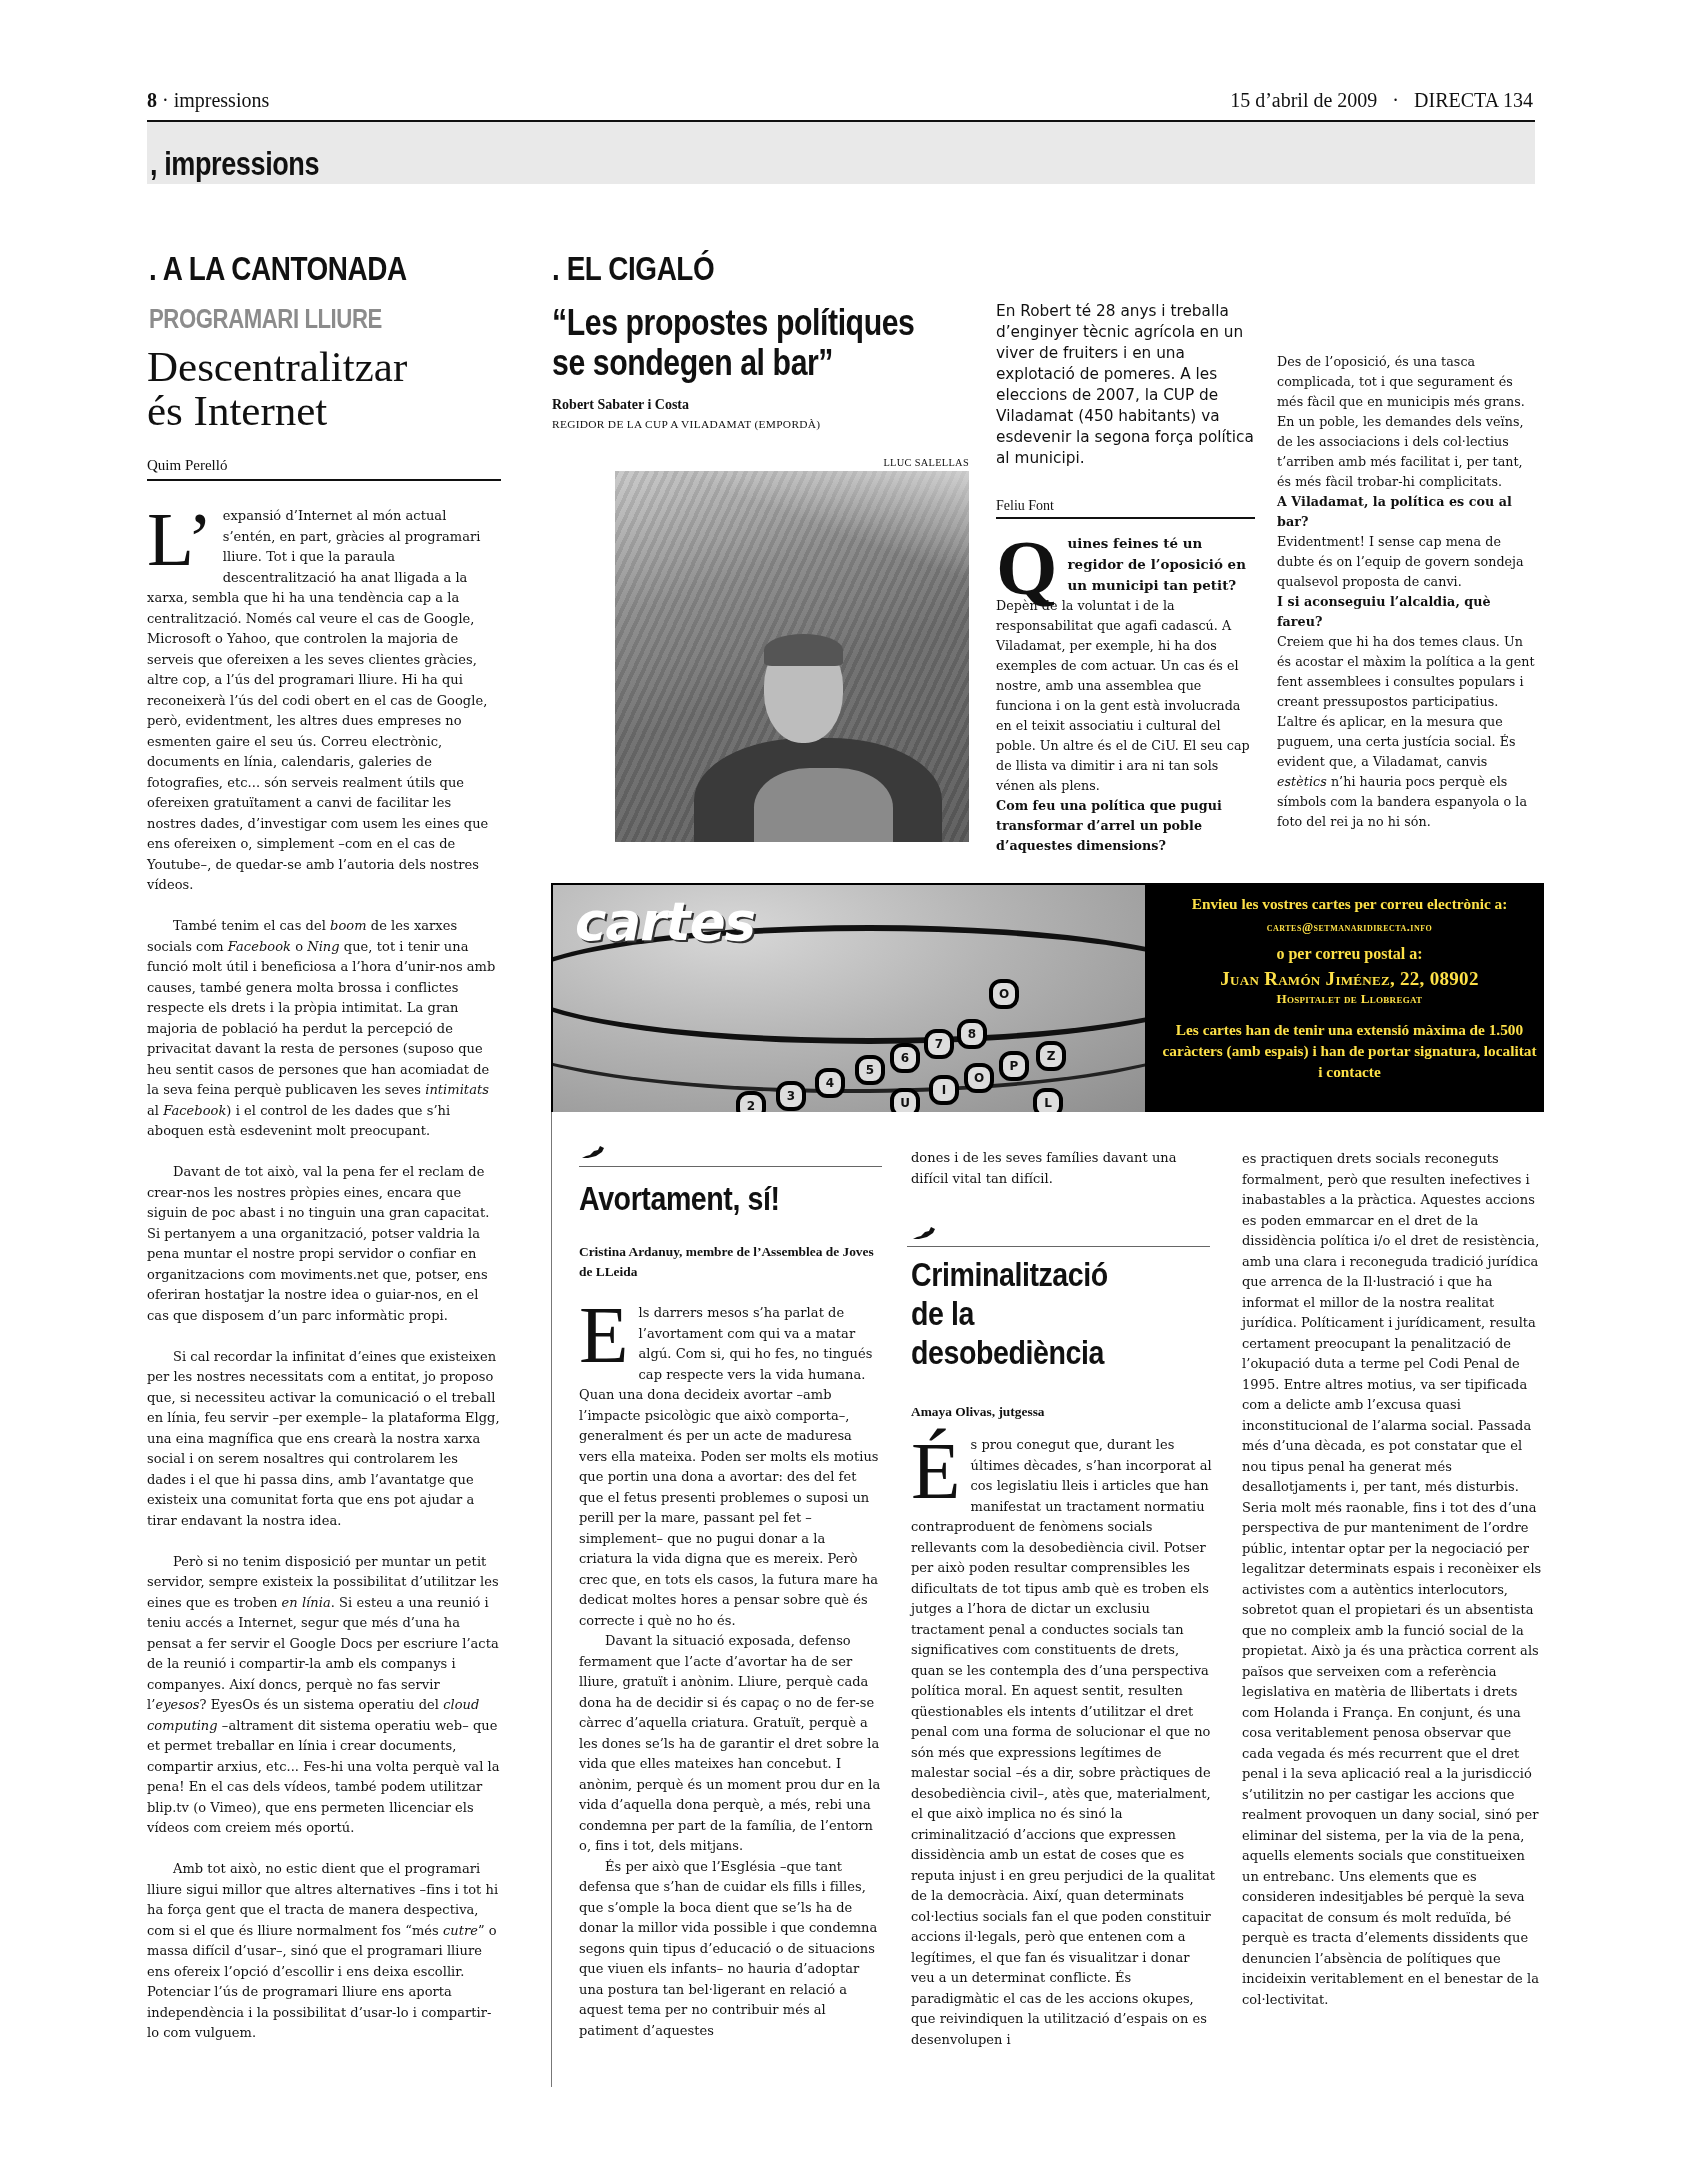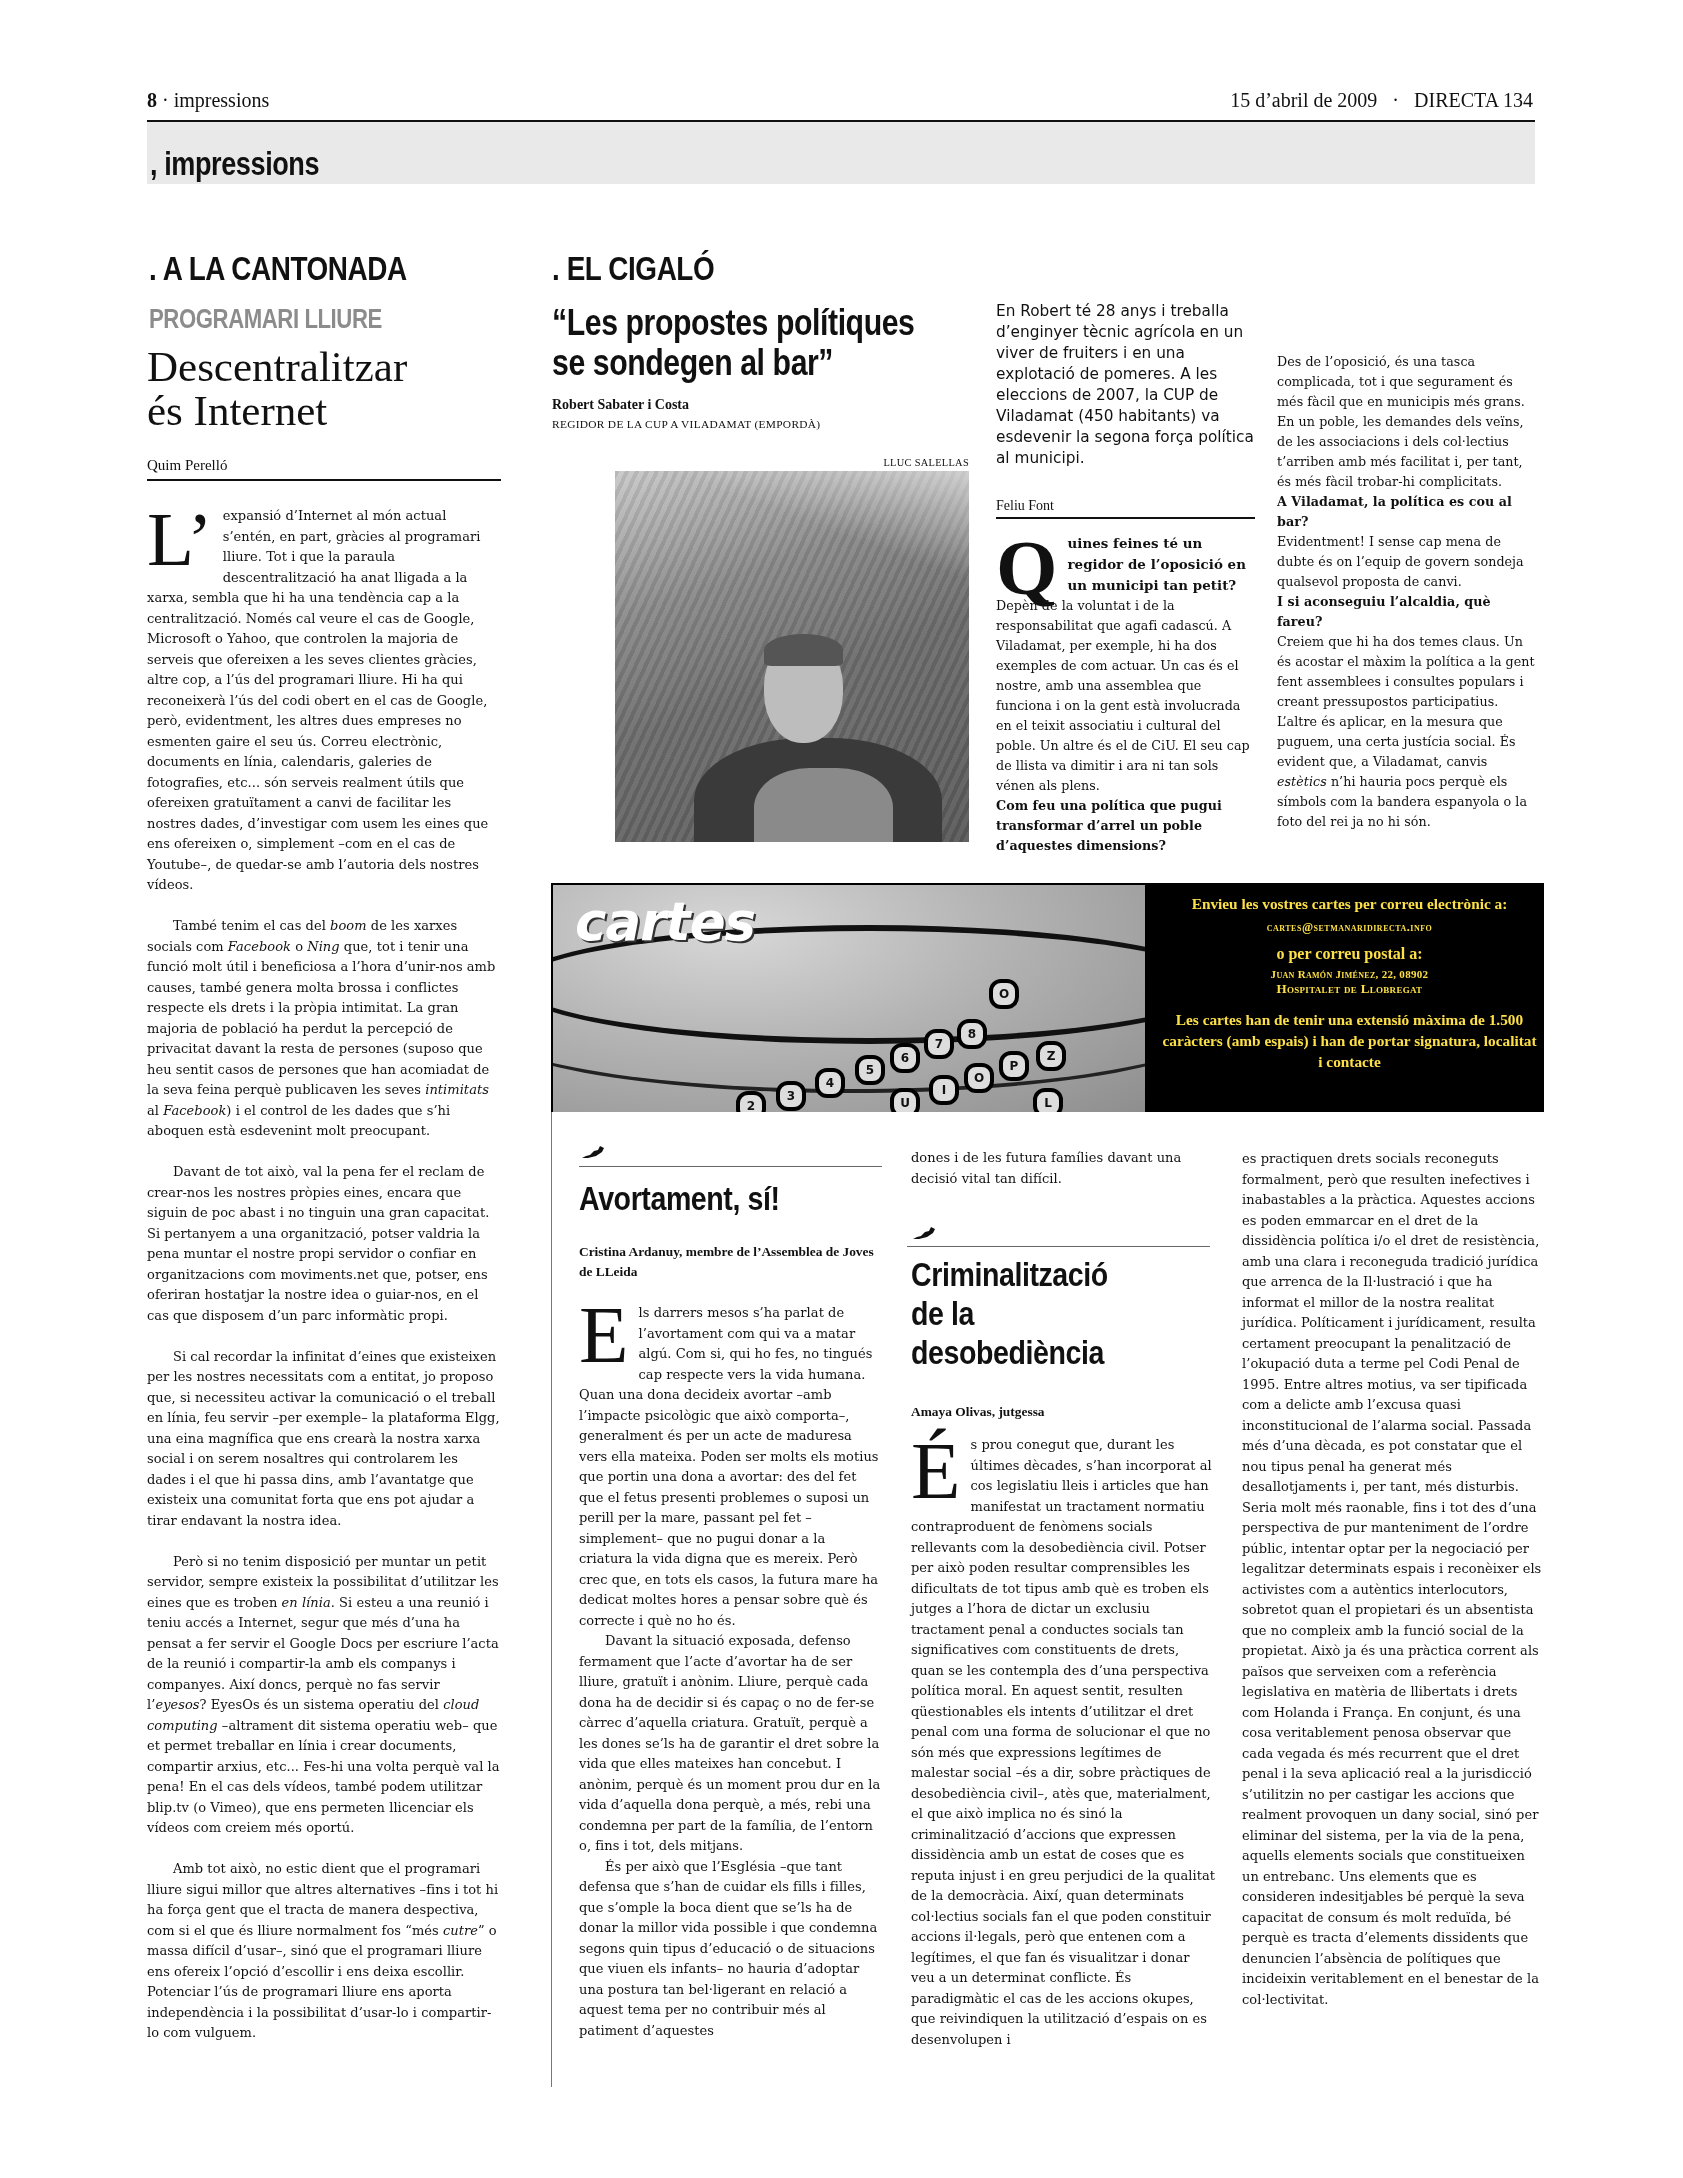--- a/index.html
+++ b/index.html
@@ -59,21 +59,21 @@
   .cartes-art { position:absolute; left: 2px; top: 2px; width: 592px; height: 227px; overflow:hidden;
       background: radial-gradient(ellipse at 30% 20%, #d8d8d8 0%, #b4b4b4 45%, #8e8e8e 100%); }
   .cartes-art .band1 { position:absolute; left:-40px; top:40px; width:713px; height:119px; border-radius: 50%; border: 6px solid #111; border-left-color: transparent; border-bottom-color:#111; }
   .cartes-art .band2 { position:absolute; left:-79px; top:69px; width:752px; height:139px; border-radius: 50%; border: 4px solid #222; border-top-color: transparent; }
   .cartes-art .key { position:absolute; width:30px; height:30px; border:4px solid #000; border-radius:40%; background:#ddd; font-family:"DejaVu Sans", sans-serif; font-size:12px; font-weight:bold; text-align:center; line-height:22px; }
   .cartes-title { position:absolute; left: 22px; top: 6px; font-family: "DejaVu Sans", sans-serif; font-weight: bold; font-style: italic; font-size: 53px; color: #fff; letter-spacing: -1px; text-shadow: 2px 2px 0 #333; }
   .cartes-info { position:absolute; left: 604px; top: 0; width: 389px; height: 229px; color: #fde047; text-align: center; font-family: "Liberation Serif", serif; font-weight: bold; }
   .cartes-info .l1 { font-size: 15.3px; margin-top: 12px; }
   .cartes-info .l2 { font-size: 12px; margin-top: 7px; letter-spacing: 0.5px; font-variant: small-caps; }
   .cartes-info .l3 { font-size: 16px; margin-top: 10px; }
-  .cartes-info .l4 { font-size: 11px; margin-top: 5px; font-variant: small-caps; letter-spacing: 0.3px; }
+  .cartes-info .l4 { font-size: 19px; margin-top: 5px; font-variant: small-caps; letter-spacing: 0.3px; }
   .cartes-info .l5 { font-size: 13px; margin-top: 1px; font-variant: small-caps; letter-spacing: 0.3px; }
   .cartes-info .l6 { font-size: 15.3px; margin-top: 12px; line-height: 21px; padding: 0 6px; }
 
   .vline { width: 1px; background: #777; }
 
   .bird-icon { width: 26px; height: 16px; }
 </style>
 </head>
 <body>
 
@@ -202,15 +202,15 @@
 </div>
 <div class="abs byline" style="left:911px; top:1404px; font-size:13.4px;">Amaya Olivas, jutgessa</div>
 
 <div class="abs body" style="left:911px; top:1435px; width:305px;">
   <p><span class="dropcap" style="font-size:81px; line-height:61px; margin-top:6px;">É</span><span id="crim-part1">s prou conegut que, durant les últimes dècades, s’han incorporat al cos legislatiu lleis i articles que han manifestat un tractament normatiu contraproduent de fenòmens socials rellevants com la desobediència civil. Potser per això poden resultar comprensibles les dificultats de tot tipus amb què es troben els jutges a l’hora de dictar un exclusiu tractament penal a conductes socials tan significatives com constituents de drets, quan se les contempla des d’una perspectiva política moral. En aquest sentit, resulten qüestionables els intents d’utilitzar el dret penal com una forma de solucionar el que no són més que expressions legítimes de malestar social –és a dir, sobre pràctiques de desobediència civil–, atès que, materialment, el que això implica no és sinó la criminalització d’accions que expressen dissidència amb un estat de coses que es reputa injust i en greu perjudici de la qualitat de la democràcia. Així, quan determinats col·lectius socials fan el que poden constituir accions il·legals, però que entenen com a legítimes, el que fan és visualitzar i donar veu a un determinat conflicte. És paradigmàtic el cas de les accions okupes, que reivindiquen la utilització d’espais on es desenvolupen i</span></p>
 </div>
 <div class="abs body" style="left:1242px; top:1149px; width:303px;">
   <p><span id="crim-part2">es practiquen drets socials reconeguts formalment, però que resulten inefectives i inabastables a la pràctica. Aquestes accions es poden emmarcar en el dret de la dissidència política i/o el dret de resistència, amb una clara i reconeguda tradició jurídica que arrenca de la Il·lustració i que ha informat el millor de la nostra realitat jurídica. Políticament i jurídicament, resulta certament preocupant la penalització de l’okupació duta a terme pel Codi Penal de 1995. Entre altres motius, va ser tipificada com a delicte amb l’excusa quasi inconstitucional de l’alarma social. Passada més d’una dècada, es pot constatar que el nou tipus penal ha generat més desallotjaments i, per tant, més disturbis. Seria molt més raonable, fins i tot des d’una perspectiva de pur manteniment de l’ordre públic, intentar optar per la negociació per legalitzar determinats espais i reconèixer els activistes com a autèntics interlocutors, sobretot quan el propietari és un absentista que no compleix amb la funció social de la propietat. Això ja és una pràctica corrent als països que serveixen com a referència legislativa en matèria de llibertats i drets com Holanda i França. En conjunt, és una cosa veritablement penosa observar que cada vegada és més recurrent que el dret penal i la seva aplicació real a la jurisdicció s’utilitzin no per castigar les accions que realment provoquen un dany social, sinó per eliminar del sistema, per la via de la pena, aquells elements socials que constitueixen un entrebanc. Uns elements que es consideren indesitjables bé perquè la seva capacitat de consum és molt reduïda, bé perquè es tracta d’elements dissidents que denuncien l’absència de polítiques que incideixin veritablement en el benestar de la col·lectivitat.</span></p>
 </div>
 <div class="abs body" style="left:911px; top:1148px; width:303px;">
-  <p><span id="av-tail">dones i de les futura famílies davant una decisió vital tan difícil.</span></p>
+  <p><span id="av-tail">dones i de les seves famílies davant una difícil vital tan difícil.</span></p>
 </div>
 
 
 </body></html>

